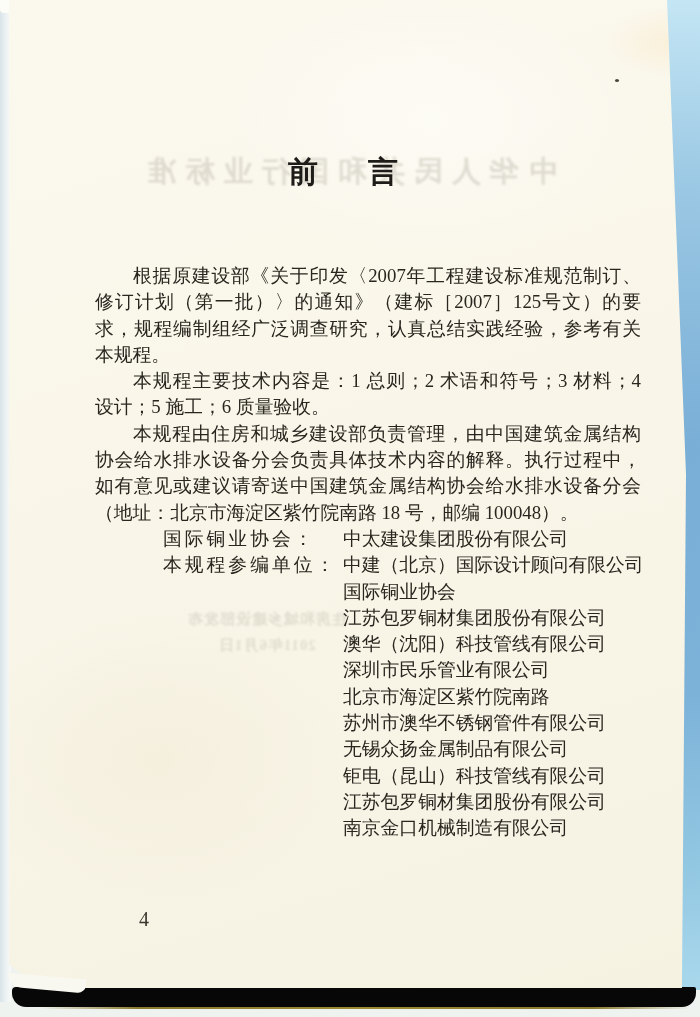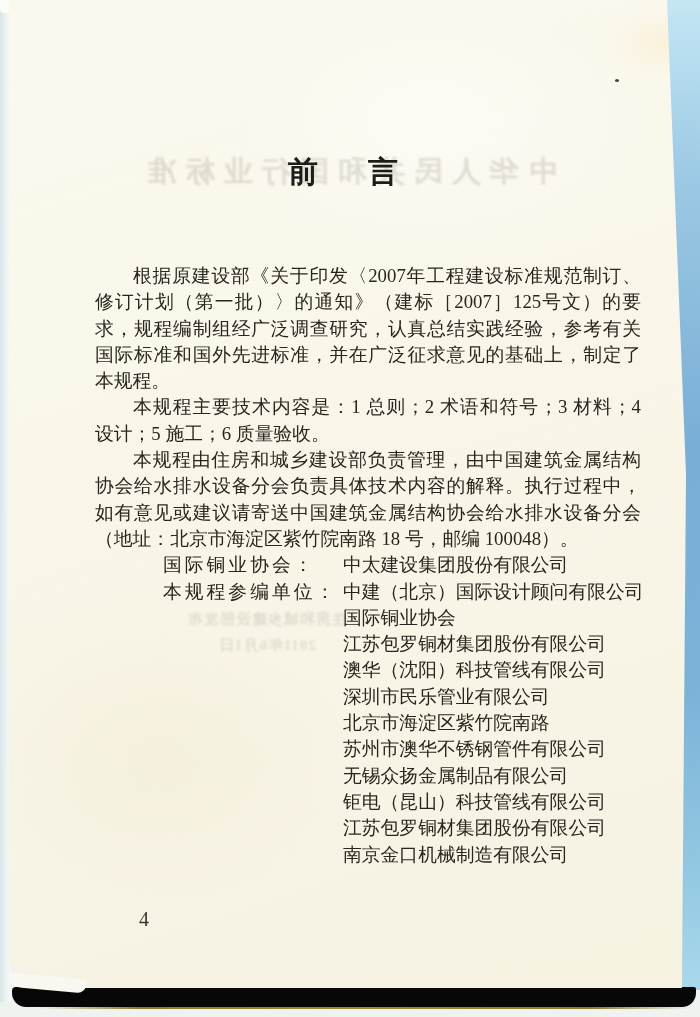--- a/index.html
+++ b/index.html
@@ -129,21 +129,20 @@
 
     <h1 class="title">前　言</h1>
 
     <div class="content">
 
       <div>
 
       <div class="line indent">根据原建设部《关于印发〈2007年工程建设标准规范制订、</div>
           <div class="line">修订计划（第一批）〉的通知》（建标［2007］125号文）的要</div>
           <div class="line">求，规程编制组经广泛调查研究，认真总结实践经验，参考有关</div>
-          <div class="line">国际标准和国外先进标准，并在广泛征求意见的基础上，制定了</div>
           <div class="line para-end">本规程。</div>
           <div class="line indent">本规程主要技术内容是：1 总则；2 术语和符号；3 材料；4</div>
           <div class="line para-end">设计；5 施工；6 质量验收。</div>
           <div class="line indent">本规程由住房和城乡建设部负责管理，由中国建筑金属结构</div>
           <div class="line">协会给水排水设备分会负责具体技术内容的解释。执行过程中，</div>
           <div class="line">如有意见或建议请寄送中国建筑金属结构协会给水排水设备分会</div>
           <div class="line para-end">（地址：北京市海淀区紫竹院南路 18 号，邮编 100048）。</div>
         </div>
 
       <div class="editor-row">

